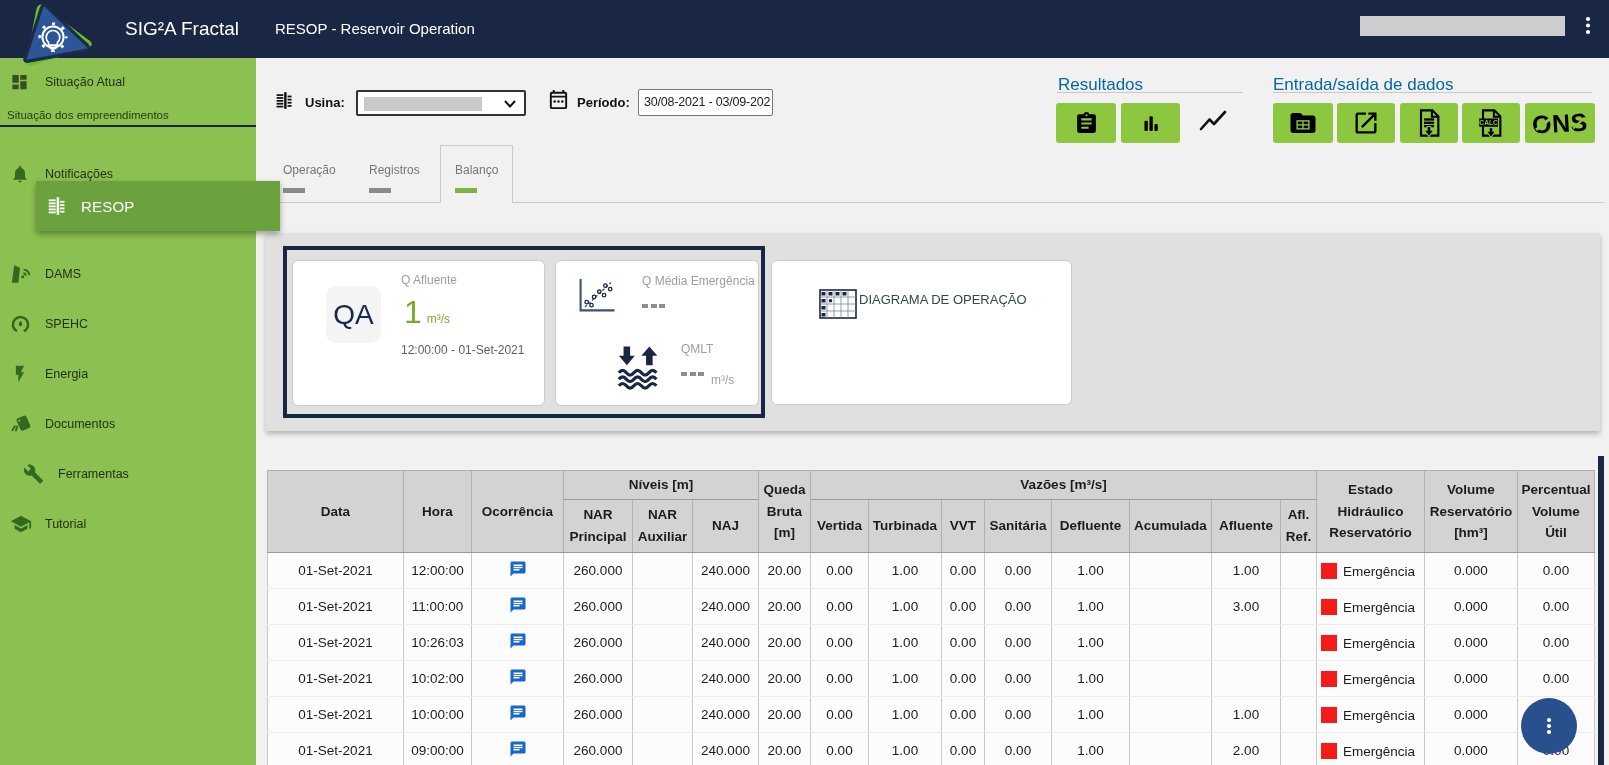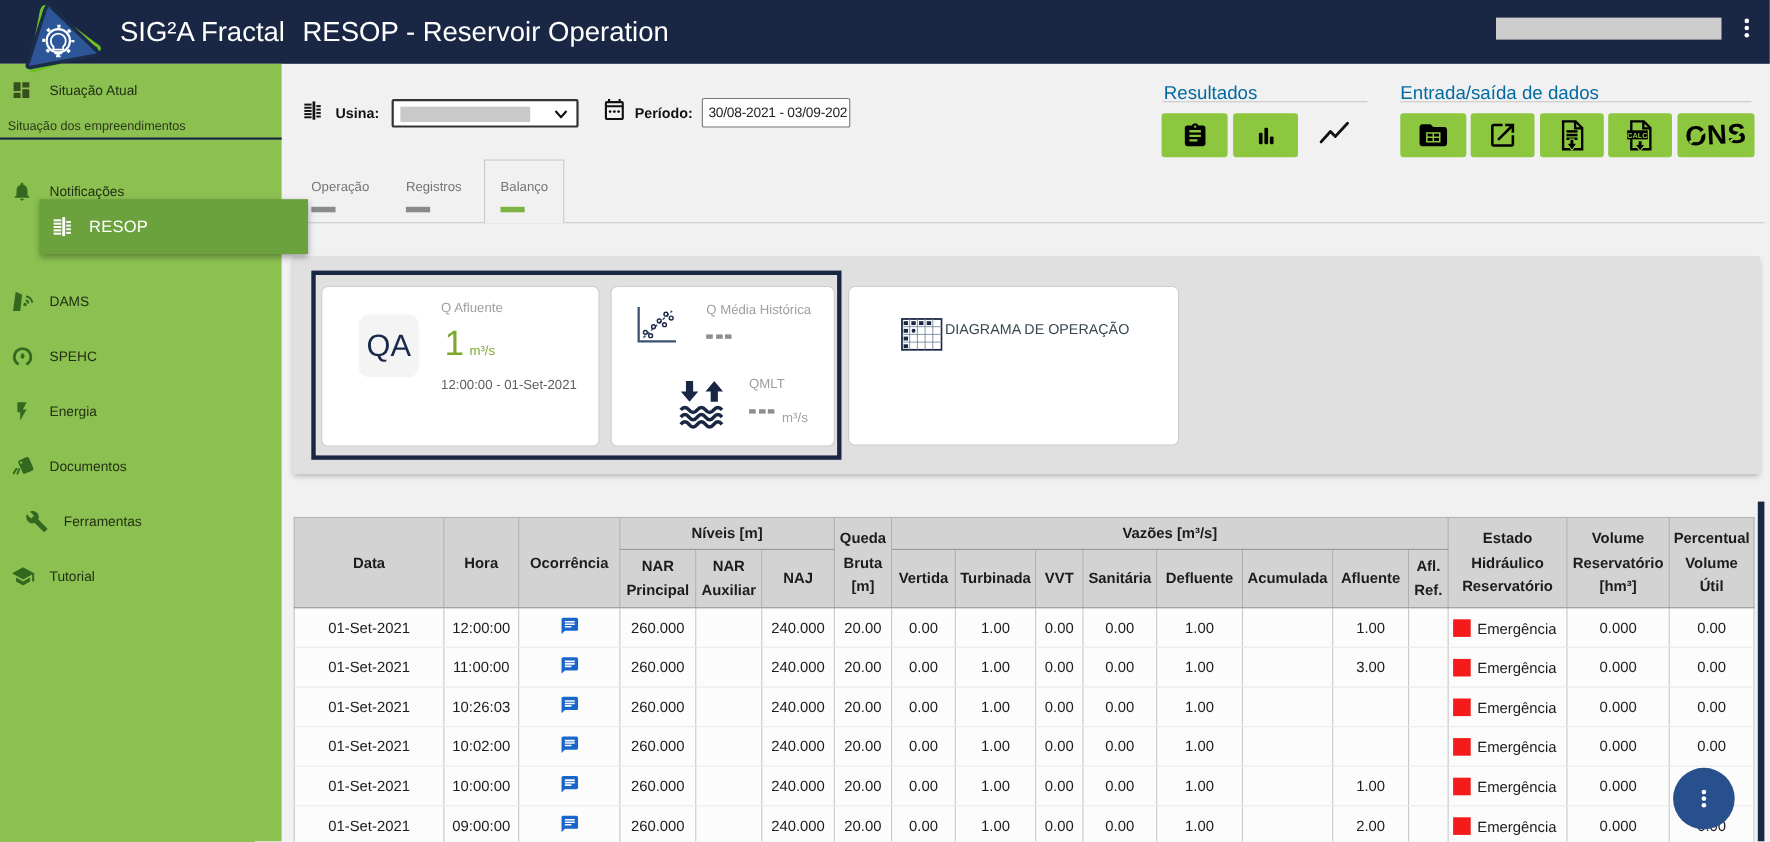--- a/index.html
+++ b/index.html
@@ -2,22 +2,22 @@
 <html><head>
 <meta charset="utf-8">
 <style>
 * { margin:0; padding:0; box-sizing:border-box; }
 html,body { width:1609px; height:765px; overflow:hidden; }
 body { font-family:"Liberation Sans", sans-serif; background:#f1f1f1; position:relative; }
 .abs { position:absolute; }
 
 
 #navbar { position:absolute; left:0; top:0; width:1609px; height:58px; background:#1a2744; }
-#t1 { position:absolute; left:109px; top:0; line-height:58px; color:#fff; font-size:25px; }
-#t2 { position:absolute; left:275px; top:0; line-height:58px; color:#fff; font-size:25px; }
+#t1 { position:absolute; left:125px; top:0; line-height:58px; color:#fff; font-size:19px; }
+#t2 { position:absolute; left:275px; top:0; line-height:58px; color:#fff; font-size:15px; }
 #greybox { position:absolute; left:1360px; top:16px; width:205px; height:20px; background:#cdcdcd; }
 #logo { position:absolute; left:0px; top:0px; z-index:30; }
 
 
 #sidebar { position:absolute; left:0; top:58px; width:256px; height:707px; background:#8cc152; }
 .side-item { position:absolute; left:0; width:244px; height:50px; }
 .side-item .txt { position:absolute; left:45px; top:50%; transform:translateY(-50%); font-size:12.5px; color:#223113; }
 .side-item svg { position:absolute; left:10px; top:50%; transform:translateY(-50%); }
 #resop-item { background:linear-gradient(180deg,#6ba23d 0%,#6ba23d 100%); box-shadow:0 3px 6px rgba(0,0,0,0.35); z-index:5; }
 #resop-item .txt { color:#fff; font-size:15px; letter-spacing:0.2px; }
@@ -275,21 +275,21 @@
     <g fill="none" stroke="#1a2744" stroke-width="1.5">
       <circle cx="10" cy="28.5" r="2"></circle>
         <circle cx="15.5" cy="32" r="2"></circle>
         <circle cx="18.5" cy="22.5" r="2"></circle>
         <circle cx="24.5" cy="16.5" r="2"></circle>
         <circle cx="30" cy="20.5" r="2"></circle>
         <circle cx="31.5" cy="9.5" r="2"></circle>
         <circle cx="37" cy="13.5" r="2"></circle>
     </g>
   </svg>
-  <div class="cgrey" style="left:86px; top:13px;">Q Média Histórica</div>
+  <div class="cgrey" style="left:86px; top:13px;">Q Média Emergência</div>
   <div class="dash3" style="left:86px; top:43px;"><i></i><i></i><i></i></div>
   <svg class="abs" style="left:61px; top:83px;" width="45" height="48" viewBox="0 0 48 50">
     <path d="M10 2 V12 H15 L6.5 22 L-2 12 H3 V2 Z" fill="#1a2744" transform="translate(4,0)"></path>
     <path d="M31 22 V12 H26 L34.5 2 L43 12 H38 V22 Z" fill="#1a2744"></path>
     <g stroke="#1a2744" stroke-width="3.4" fill="none">
       <path d="M2 30 q4 -5 8 0 t8 0 t8 0 t8 0 t8 0"></path>
       <path d="M2 37 q4 -5 8 0 t8 0 t8 0 t8 0 t8 0"></path>
       <path d="M2 44 q4 -5 8 0 t8 0 t8 0 t8 0 t8 0"></path>
     </g>
   </svg>

